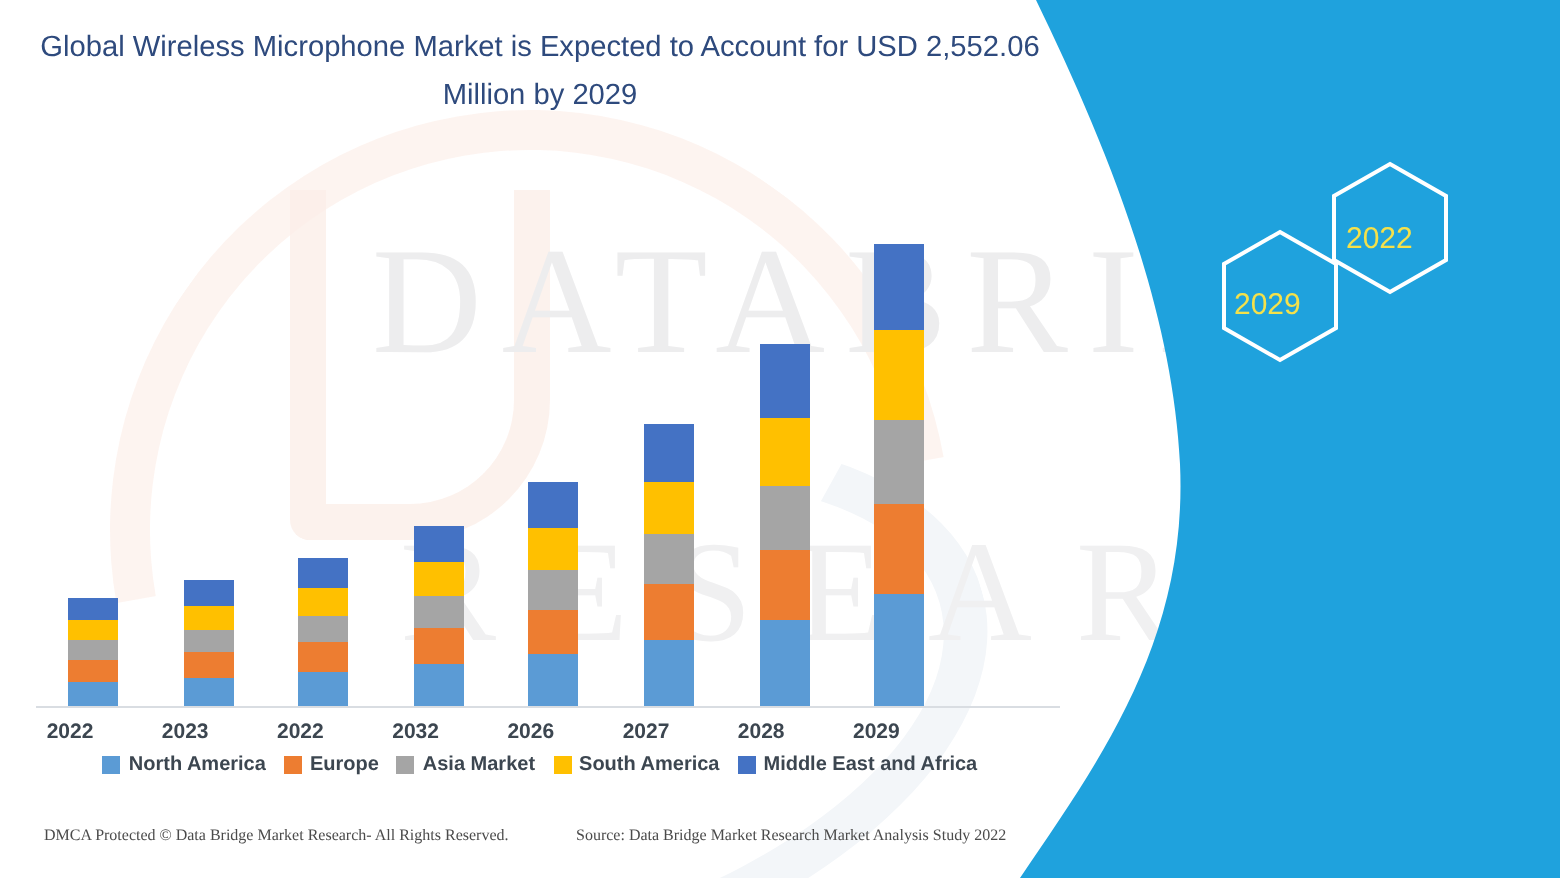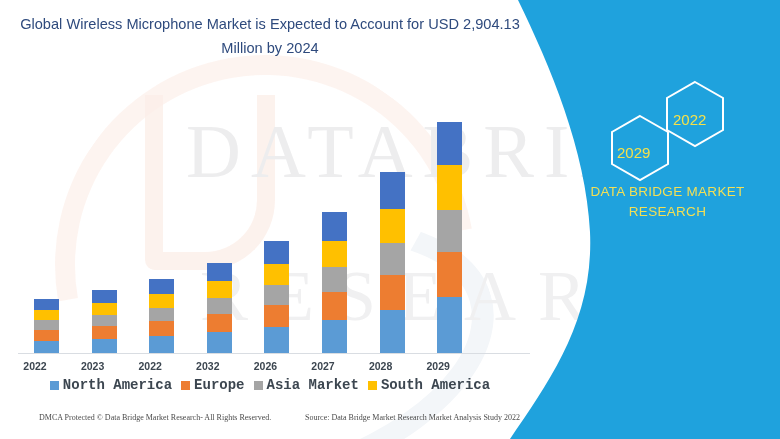--- a/index.html
+++ b/index.html
@@ -203,31 +203,30 @@
     width: 540px;
     display: flex;
     justify-content: center;
     align-items: center;
     gap: 9px;
     z-index: 3;
   }
   .legend-item { display: flex; align-items: center; gap: 4px; }
   .legend-swatch { width: 9px; height: 9px; display: block; }
   .legend-label {
-    font-size: 14px;
+    font-size: 10px;
     font-weight: bold;
     color: #3c4650;
     white-space: nowrap;
-    font-family: Liberation Mono, monospace;
   }
 
   
   .footer {
     position: absolute;
-    left: 17px; top: 413px;
+    left: 0; top: 413px;
     width: 540px; height: 20px;
     z-index: 3;
   }
   .footer-note {
     position: absolute;
     top: 0;
     font-family: "Liberation Serif", serif;
     font-size: 8px;
     color: #4b4b4b;
     white-space: nowrap;
@@ -241,21 +240,21 @@
 <div id="infographic">
 
   <div class="watermark">
     <div class="wm-arc"></div>
     <div class="wm-b"></div>
     <div class="wm-swoosh"></div>
     <div class="wm-text-1">DATABRIDGE</div>
     <div class="wm-text-2">RESEARCH</div>
   </div>
 
-  <div class="headline">Global Wireless Microphone Market is Expected to Account for USD 2,904.13 Million by 2024</div>
+  <div class="headline">Global Wireless Microphone Market is Expected to Account for USD 2,552.06 Million by 2029</div>
 
   <div class="chart">
     <div class="plot">
       <div class="baseline"></div>
     <div class="bar" style="left: 16px;">
           <span class="seg" style="height: 11px; background: rgb(68, 114, 196);"></span>
           <span class="seg" style="height: 10px; background: rgb(255, 192, 0);"></span>
           <span class="seg" style="height: 10px; background: rgb(165, 165, 165);"></span>
           <span class="seg" style="height: 11px; background: rgb(237, 125, 49);"></span>
           <span class="seg" style="height: 12px; background: rgb(91, 155, 213);"></span>
@@ -333,20 +332,24 @@
         <span class="legend-label">Europe</span>
       </div>
       <div class="legend-item">
         <span class="legend-swatch" style="background: rgb(165, 165, 165);"></span>
         <span class="legend-label">Asia Market</span>
       </div>
       <div class="legend-item">
         <span class="legend-swatch" style="background: rgb(255, 192, 0);"></span>
         <span class="legend-label">South America</span>
       </div>
+      <div class="legend-item">
+        <span class="legend-swatch" style="background: rgb(68, 114, 196);"></span>
+        <span class="legend-label">Middle East and Africa</span>
+      </div>
     </div>
 
   <div class="footer">
     <div class="footer-note left">DMCA Protected © Data Bridge Market Research- All Rights Reserved.</div>
     <div class="footer-note right">Source: Data Bridge Market Research Market Analysis Study 2022</div>
   </div>
 
   <div class="blue-panel">
     <svg width="290" height="439" viewBox="0 0 290 439" xmlns="http://www.w3.org/2000/svg">
       <path d="M 28 0 L 290 0 L 290 439 L 20 439 C 60 380 104 320 100 232 C 96 150 60 66 28 0 Z" fill="#1fa2dd"></path>
@@ -356,19 +359,15 @@
 
   <div class="hexes">
     <svg width="150" height="110" viewBox="0 0 150 110" xmlns="http://www.w3.org/2000/svg">
       <polygon points="99,4 127,20 127,52 99,68 71,52 71,20" fill="none" stroke="#ffffff" stroke-width="2"></polygon>
       <polygon points="44,38 72,54 72,86 44,102 16,86 16,54" fill="none" stroke="#ffffff" stroke-width="2"></polygon>
     </svg>
     <div class="hex-label y2022">2022</div>
     <div class="hex-label y2029">2029</div>
   </div>
 
-  <div class="brand-line">
-    <div>DATA BRIDGE MARKET</div>
-    <div>RESEARCH</div>
-  </div>
 
 
 </div>
 
 </body></html>

